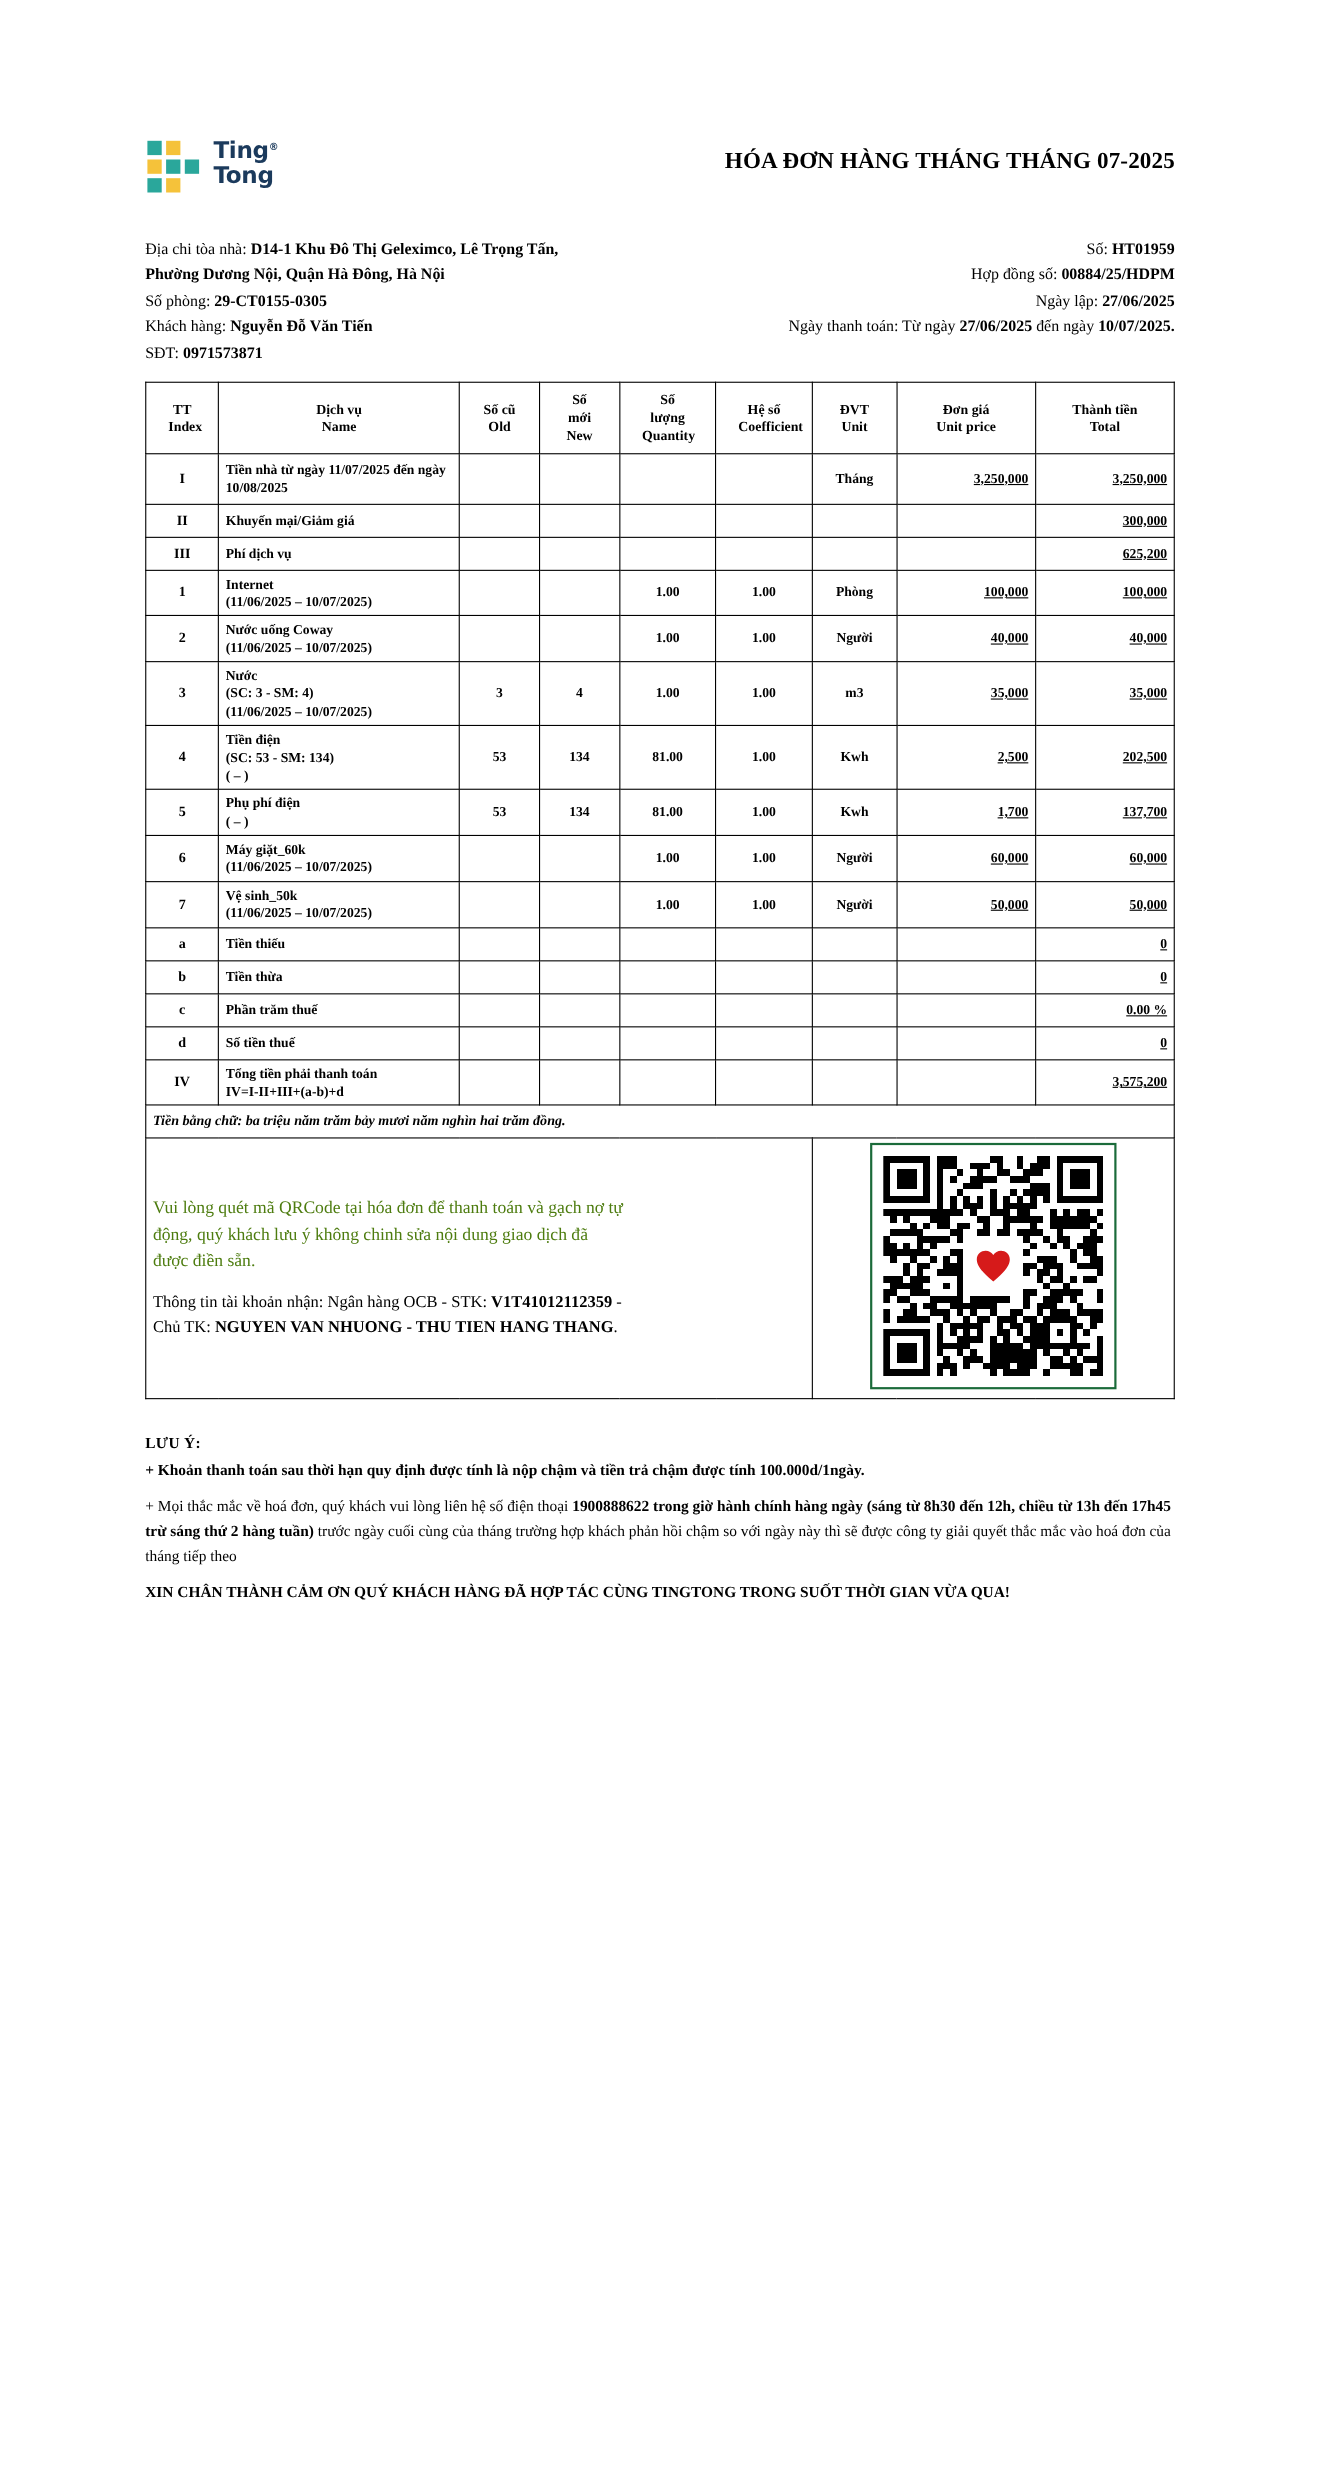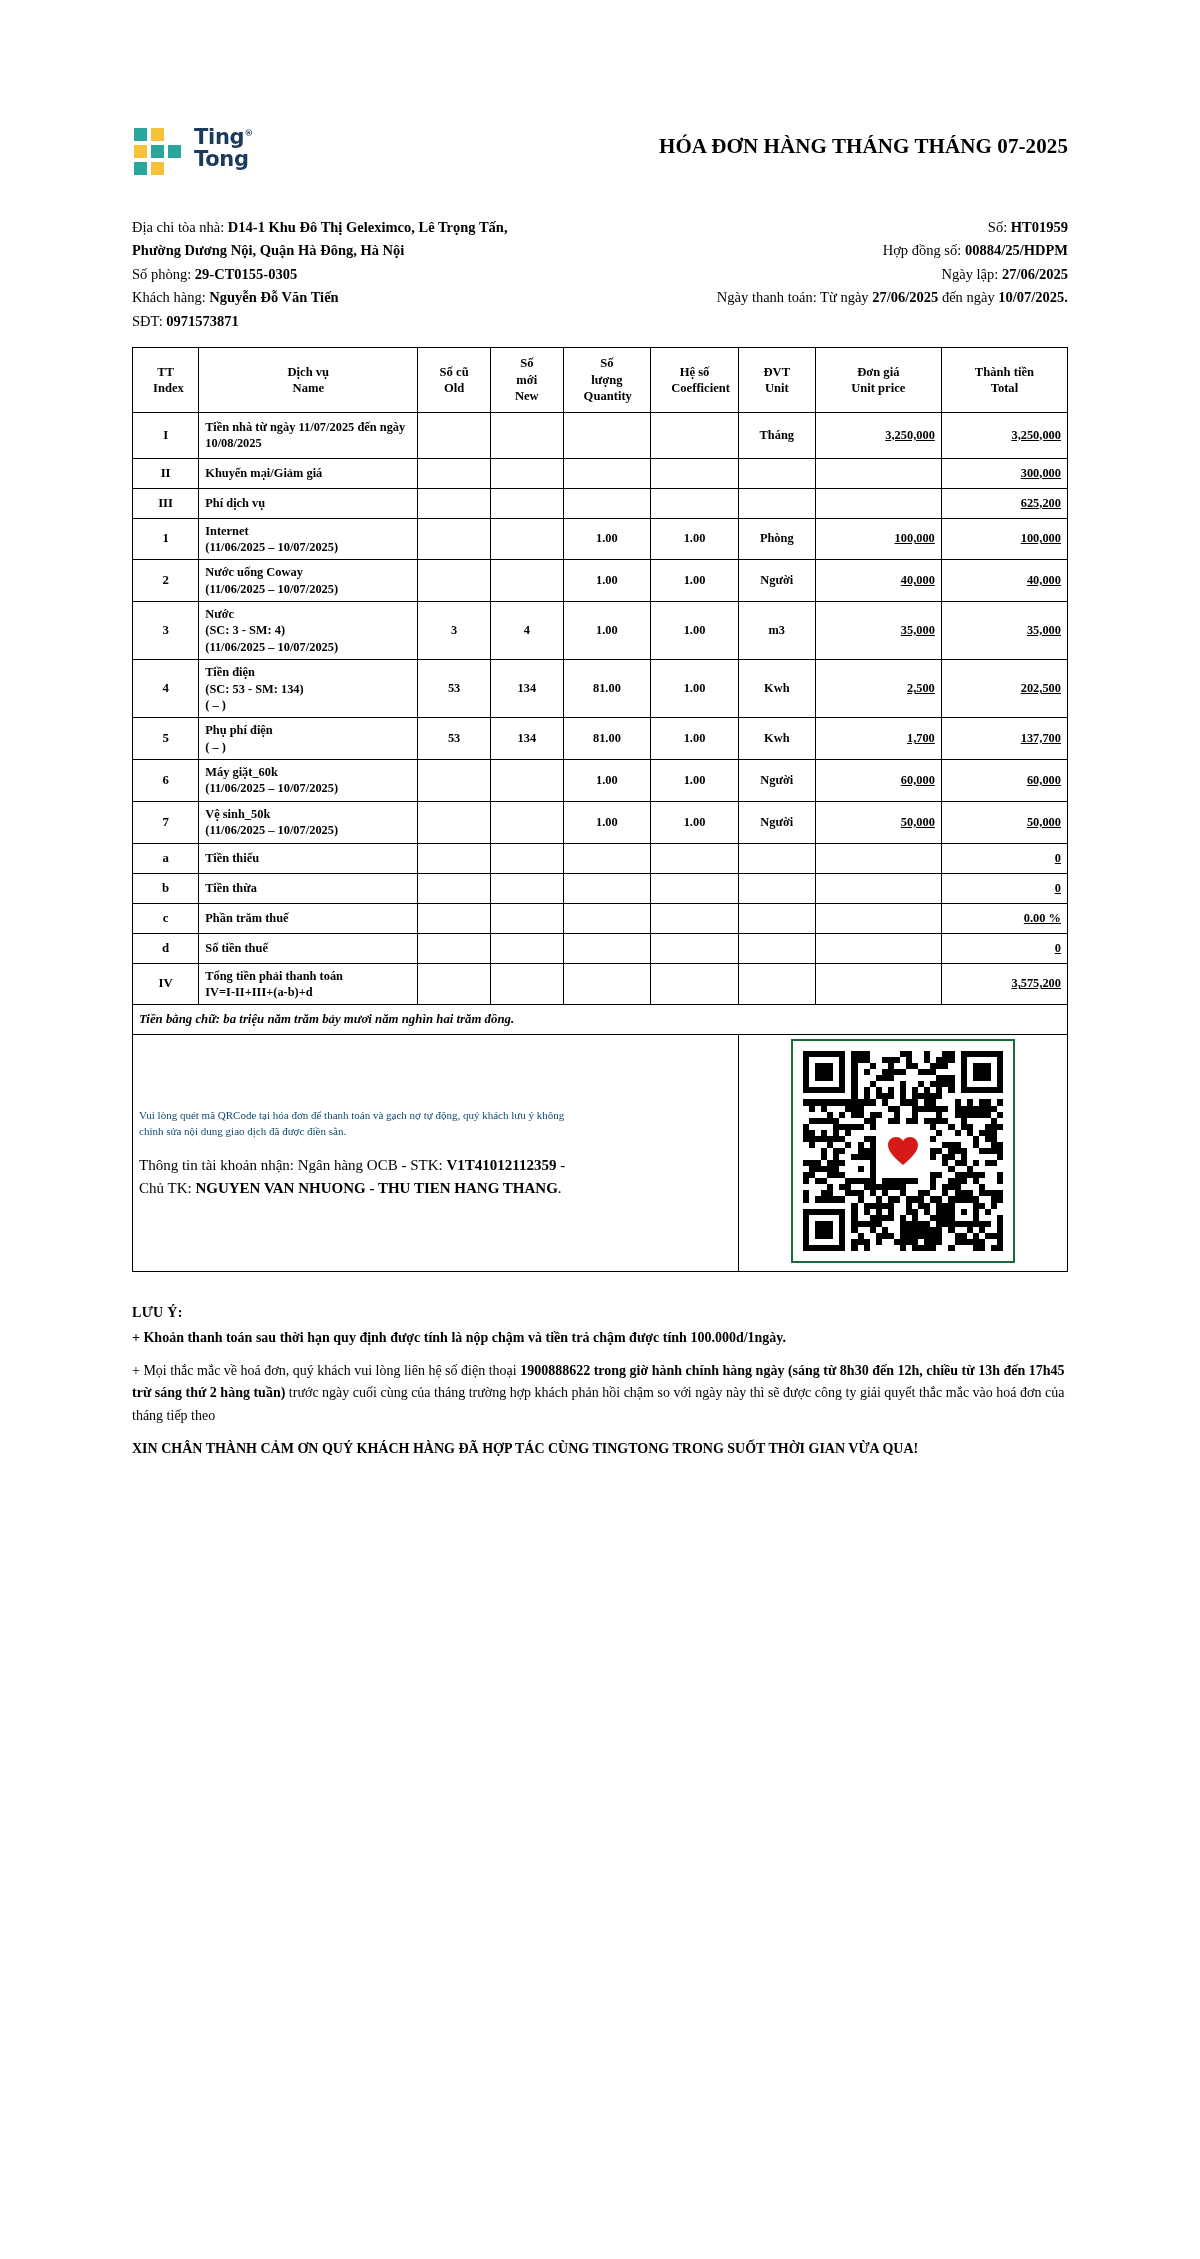--- a/index.html
+++ b/index.html
@@ -113,22 +113,22 @@
     font-style: italic;
     font-weight: bold;
     padding-left: 48px;
     height: 30px;
     font-size: 12.8px;
   }
 
   
   td.paybox { padding: 18px 16px 18px 18px; vertical-align: middle; }
   .pay-red {
-    color: #0c4a6e;
-    font-size: 11px;
+    color: #4d7c0f;
+    font-size: 16px;
     line-height: 1.5;
     margin-bottom: 14px;
     max-width: 430px;
   }
   .pay-info {
     font-size: 15px;
     line-height: 1.55;
     max-width: 450px;
   }
   td.qrbox {

